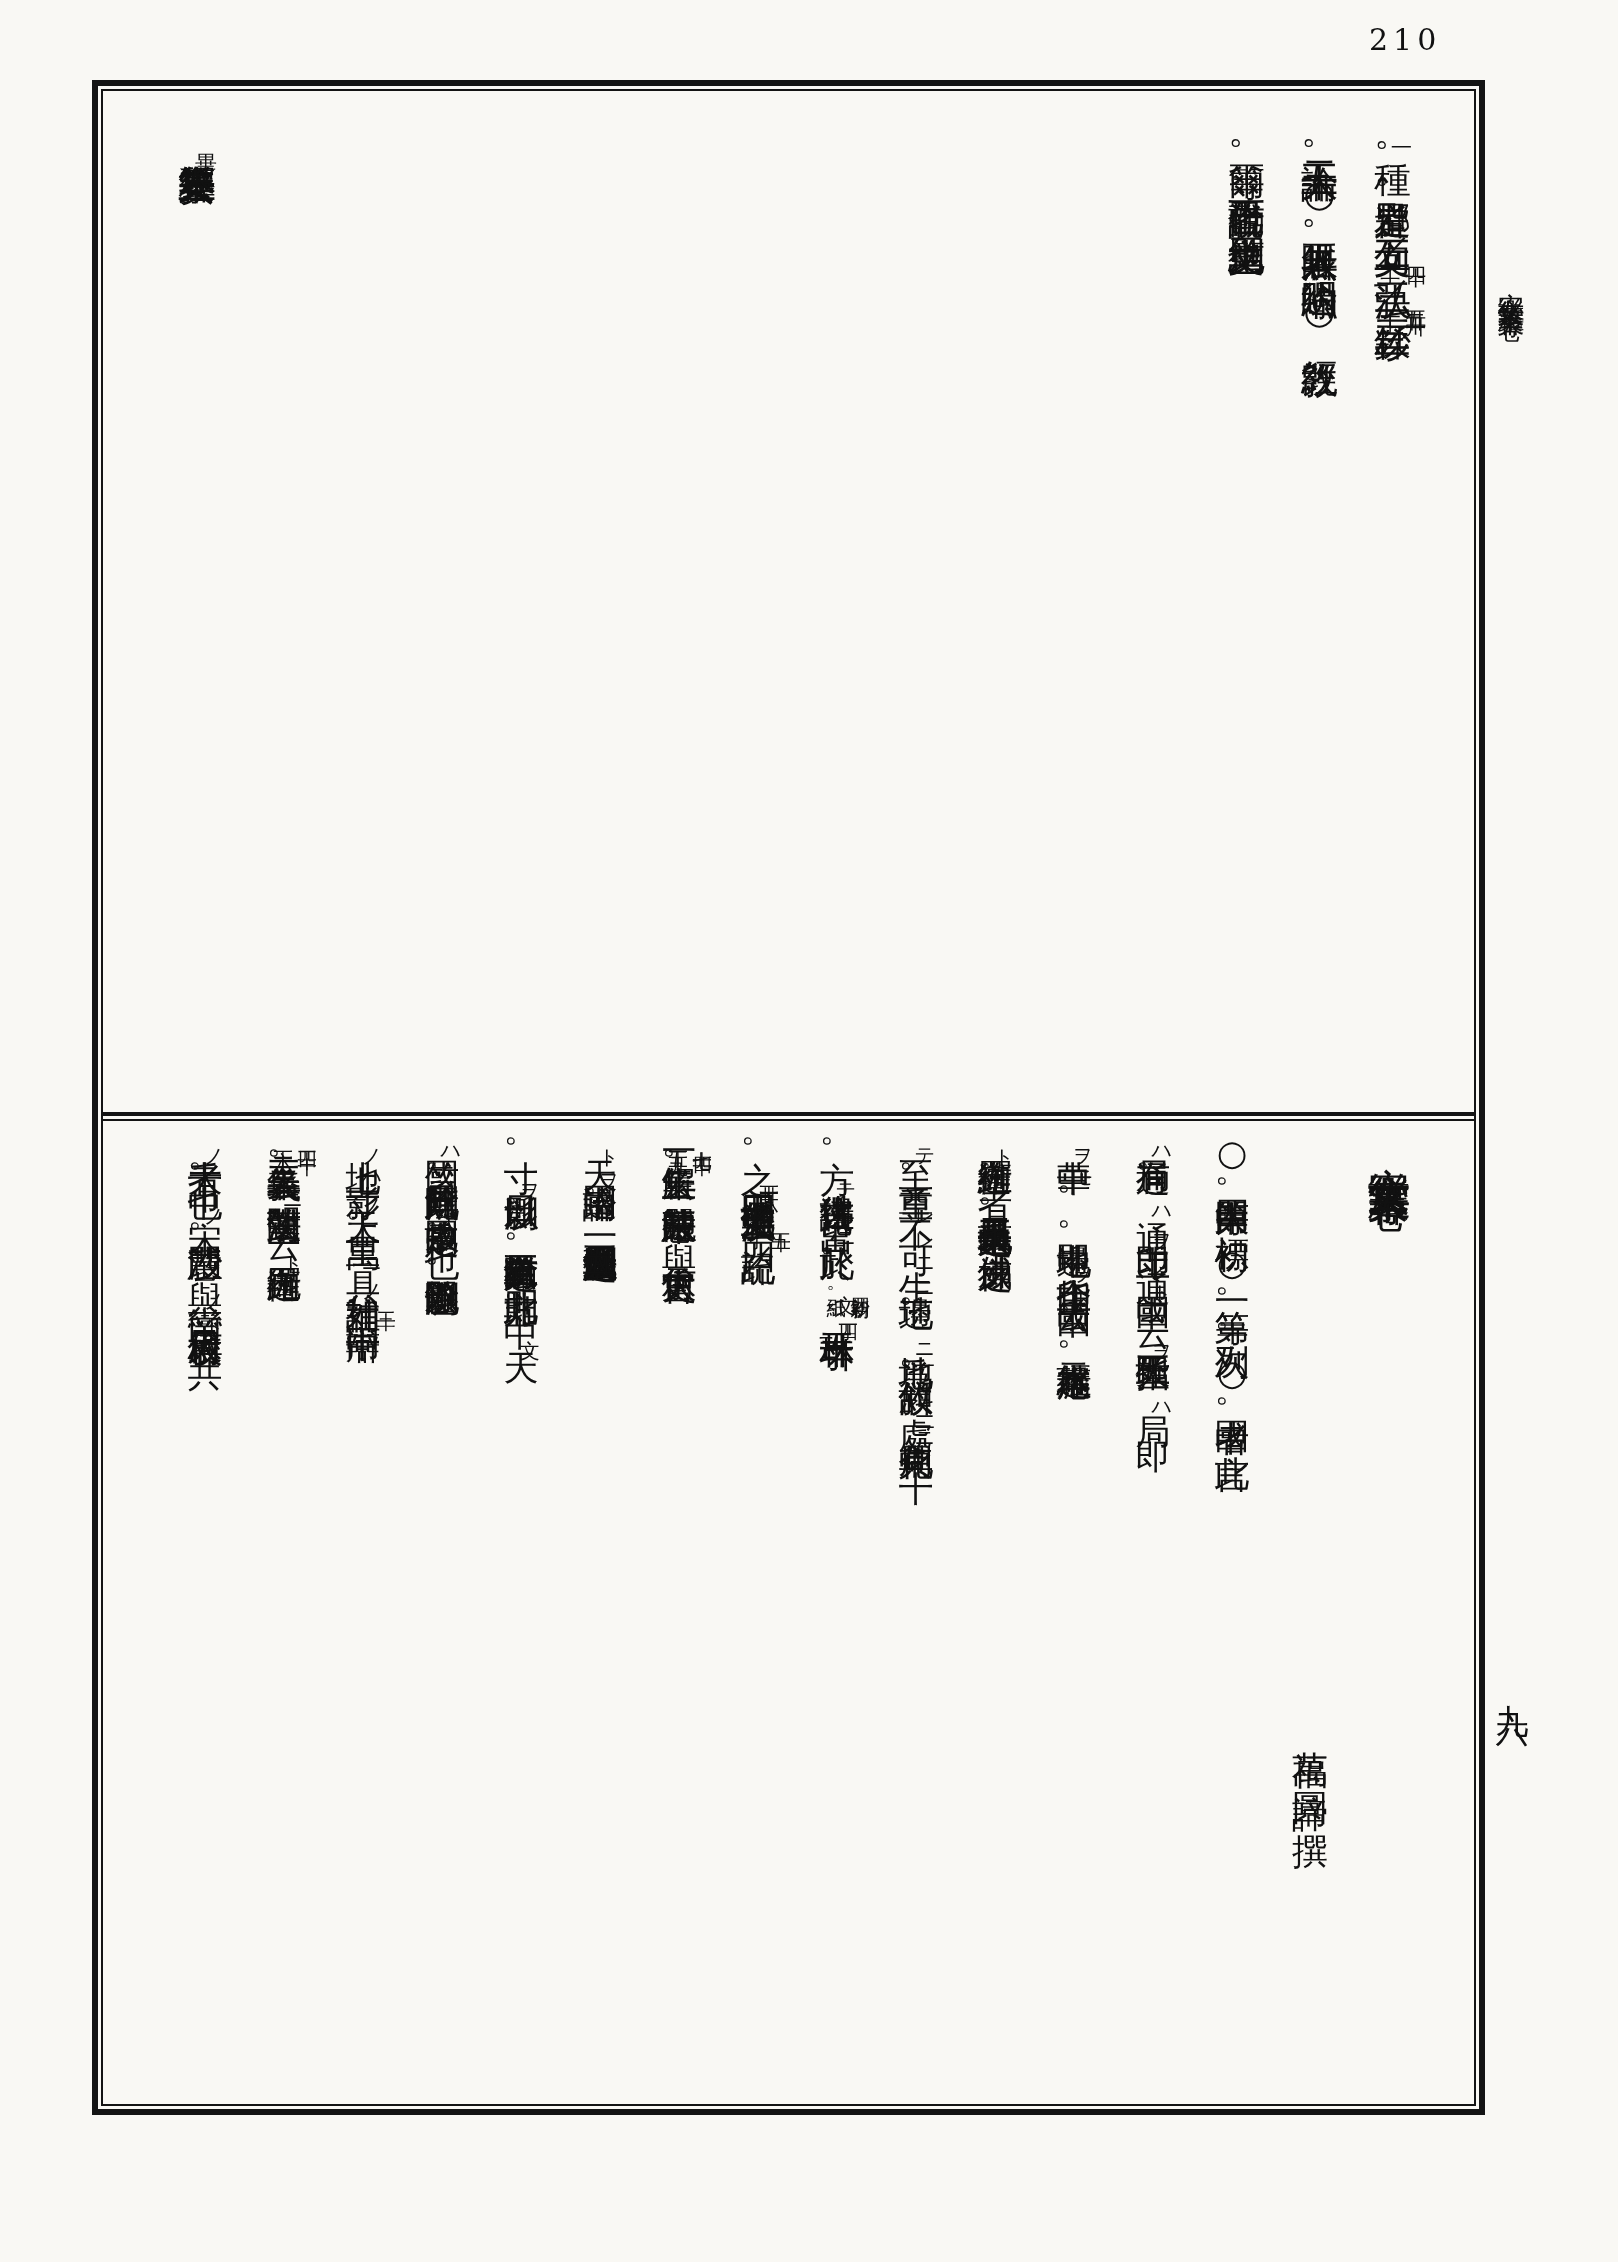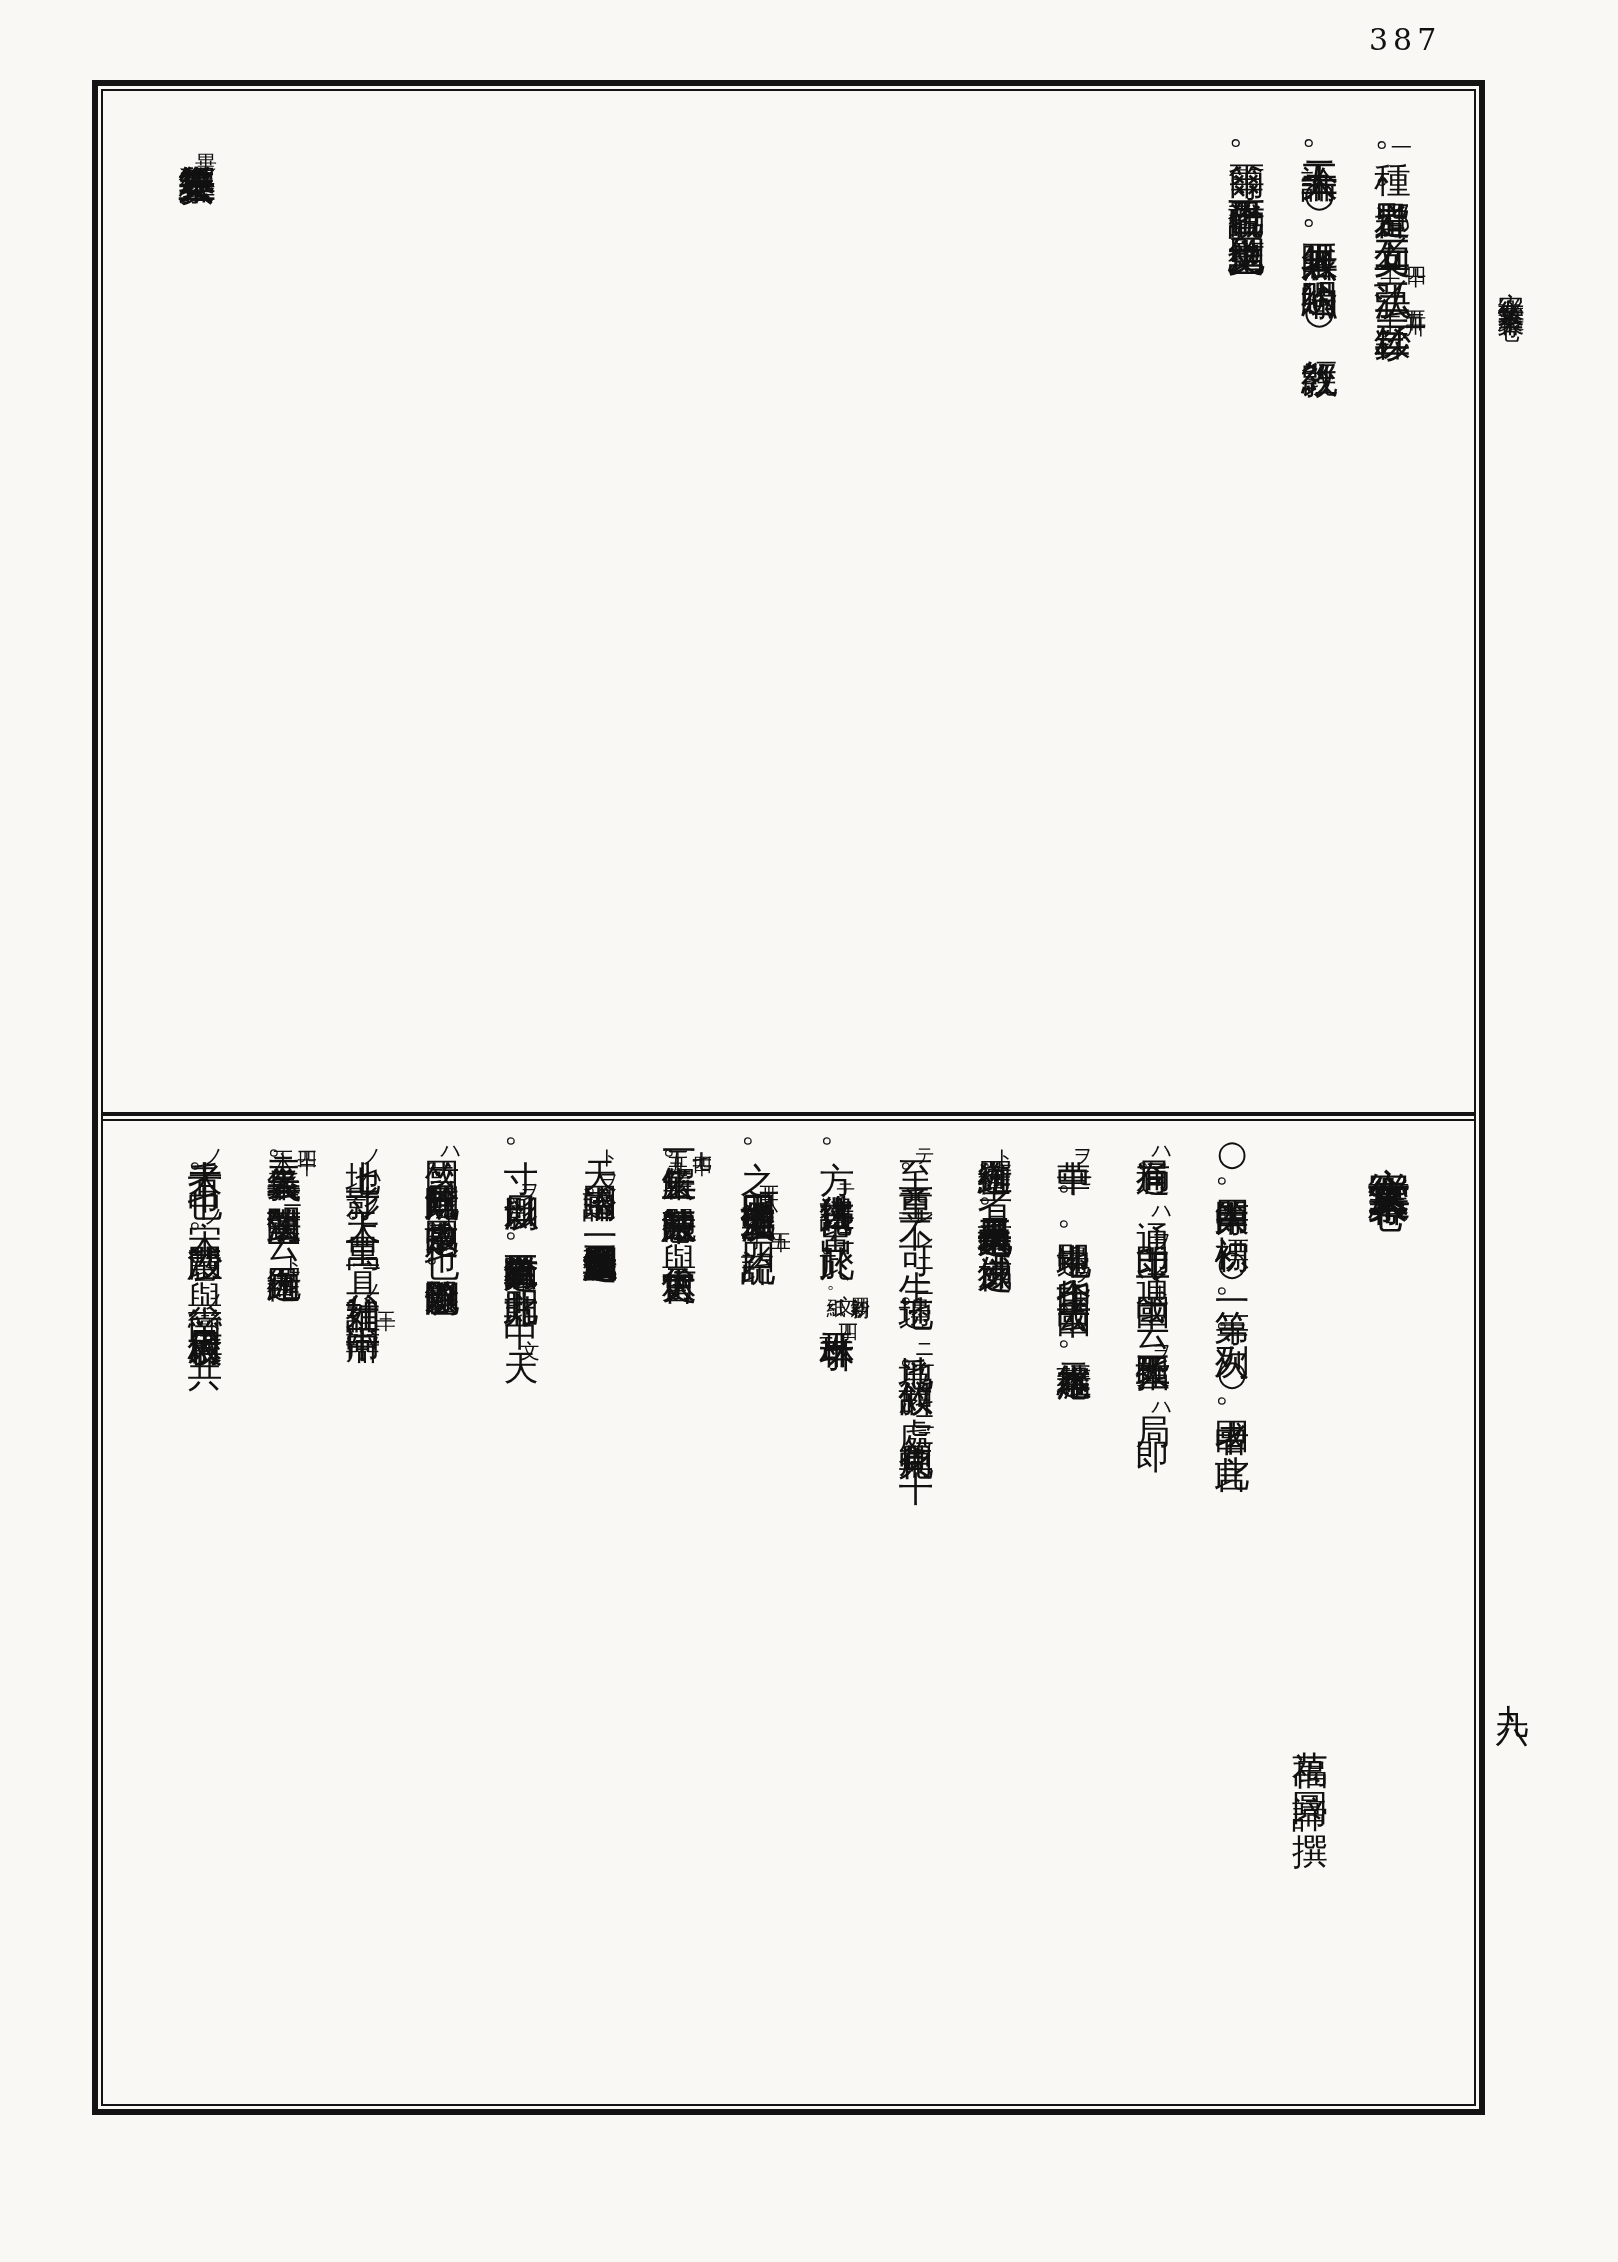--- a/index.html
+++ b/index.html
@@ -36,21 +36,21 @@
   
   .folio{position:absolute;left:1369px;top:22px;font-size:30px;letter-spacing:5px;}
   .margin-title{position:absolute;left:1493px;top:271px;writing-mode:vertical-rl;
     text-orientation:upright;font-size:27px;letter-spacing:4px;}
   .margin-page{position:absolute;left:1489px;top:1678px;writing-mode:vertical-rl;
     text-orientation:upright;font-size:33px;letter-spacing:8px;}
 </style>
 </head>
 <body>
 
-<div class="folio">387</div>
+<div class="folio">210</div>
 <div class="margin-title">安樂集纂釋下卷</div>
 <div class="margin-page">九六</div>
 
 <div class="frame">
   <div class="frame-inner">
 
     <section class="sec sec-upper">
       <div class="vwrap">
         <div style="display:contents"><div class="col u-col">種<span class="k">一</span>。皆是邪道。文句五／一<span class="wr"><span>四十</span><span>二丁</span></span>弘決三／三<span class="wr"><span>廿五</span><span>丁</span></span>糅鈔三<span class="wr"><span>卅二</span><span>丁</span></span></div><div class="col u-col">大論二十五。○無眼人無耳人者。約喩明過。○經敎旣</div><div class="col u-col">爾等。已下作者勸說。則第三結文也。</div></div>
         <div class="spacer"></div>

